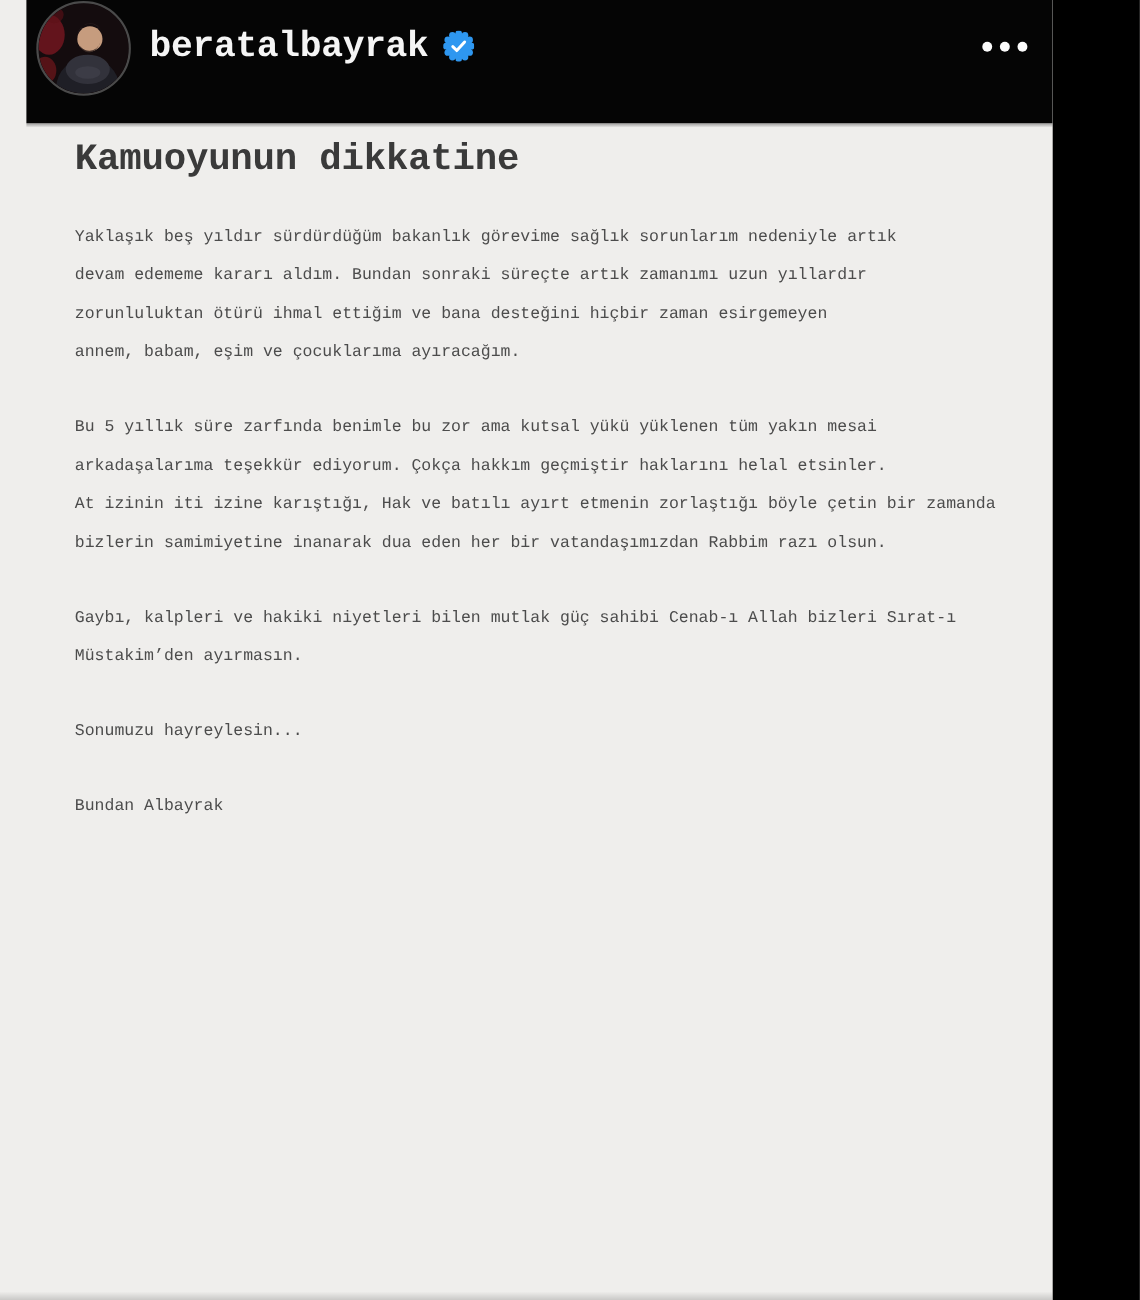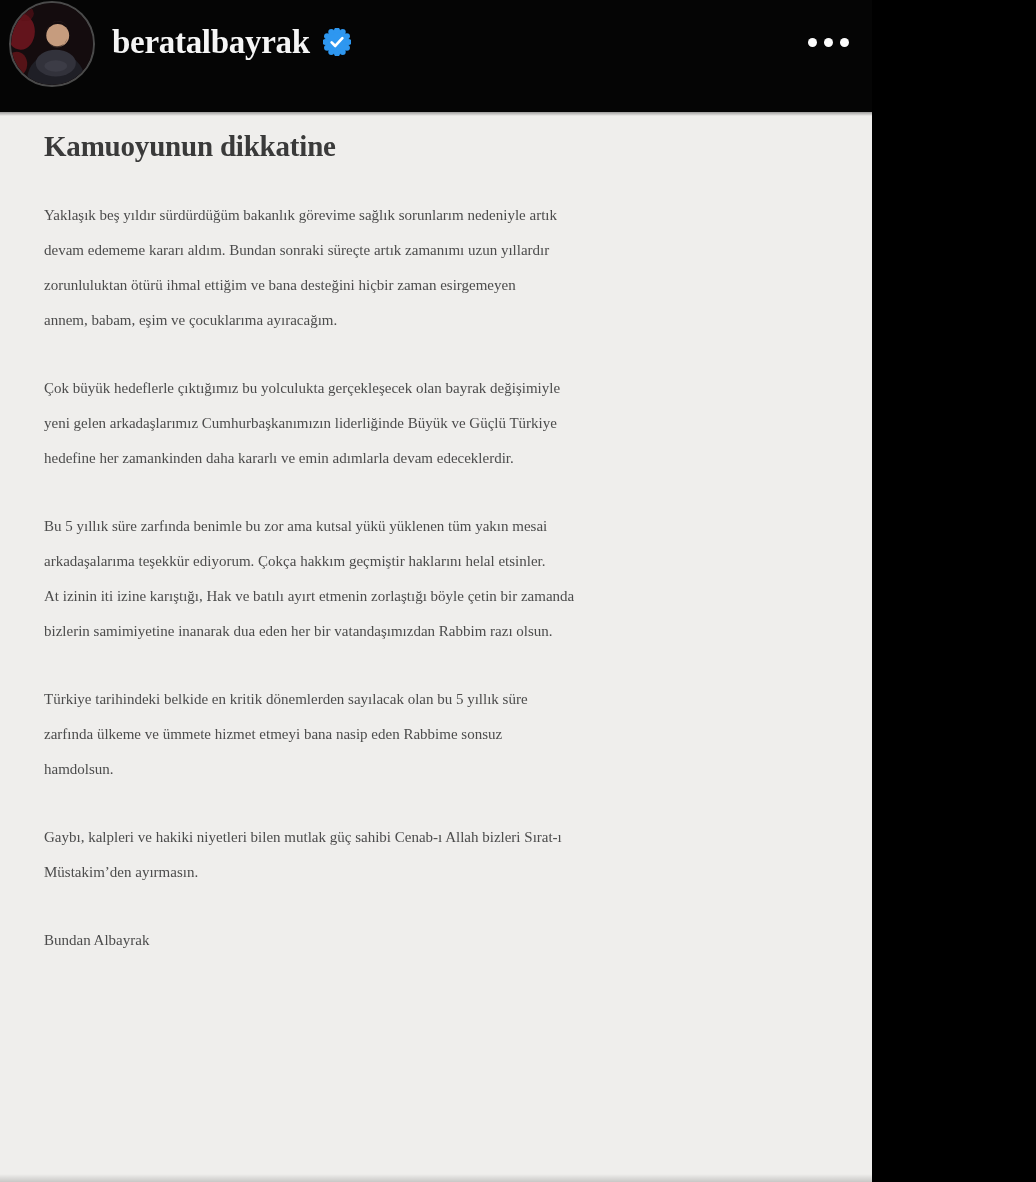--- a/index.html
+++ b/index.html
@@ -6,24 +6,24 @@
     --header-bg:#050505;
     --body-bg:#efeeec;
     --username:#f5f5f5;
     --badge-blue:#2e97f0;
     --title:#3a3a3a;
     --body-text:#4c4c4c;
   }
   *{margin:0;padding:0;box-sizing:border-box;}
   html,body{background:#000;}
   .post{
-    width:872px;height:1182px;
-    font-family:Liberation Serif, serif;
+    width:957px;height:1182px;
+    font-family:Liberation Mono, monospace;
     background:var(--body-bg);
-    position:relative;overflow:hidden;
+    position:relative;overflow:hidden;padding-left:24px;
   }
   
   .post-header{
     height:112px;background:var(--header-bg);
     display:flex;align-items:flex-start;
     padding-left:9px;
   }
   .avatar{
     width:86px;height:86px;border-radius:50%;
     margin-top:1px;flex:0 0 auto;
@@ -54,21 +54,21 @@
   
   .post-body{
     padding:12px 20px 0 44px;
     position:relative;
   }
   .post-body::before{
     content:"";position:absolute;left:0;top:0;width:100%;height:4px;
     background:linear-gradient(rgba(0,0,0,0.35),rgba(0,0,0,0));
   }
   .post-title{
-    font-size:29px;font-weight:700;color:var(--title);
+    font-size:34px;font-weight:700;color:var(--title);
     line-height:44px;letter-spacing:-0.2px;
     margin:0 0 30px 0;
   }
   .post-paragraph{
     font-size:15px;color:var(--body-text);
     line-height:35px;white-space:pre;
     margin:0 0 33px 0;
   }
   .post::after{
     content:"";position:absolute;left:0;bottom:0;width:100%;height:8px;
@@ -138,28 +138,23 @@
     </div>
 
   </header>
 
   <main class="post-body">
     <h1 class="post-title">Kamuoyunun dikkatine</h1>
     <p class="post-paragraph">Yaklaşık beş yıldır sürdürdüğüm bakanlık görevime sağlık sorunlarım nedeniyle artık
 devam edememe kararı aldım. Bundan sonraki süreçte artık zamanımı uzun yıllardır
 zorunluluktan ötürü ihmal ettiğim ve bana desteğini hiçbir zaman esirgemeyen
 annem, babam, eşim ve çocuklarıma ayıracağım.</p>
-    <p class="post-paragraph">Çok büyük hedeflerle çıktığımız bu yolculukta gerçekleşecek olan bayrak değişimiyle
-yeni gelen arkadaşlarımız Cumhurbaşkanımızın liderliğinde Büyük ve Güçlü Türkiye
-hedefine her zamankinden daha kararlı ve emin adımlarla devam edeceklerdir.</p>
     <p class="post-paragraph">Bu 5 yıllık süre zarfında benimle bu zor ama kutsal yükü yüklenen tüm yakın mesai
 arkadaşalarıma teşekkür ediyorum. Çokça hakkım geçmiştir haklarını helal etsinler.
 At izinin iti izine karıştığı, Hak ve batılı ayırt etmenin zorlaştığı böyle çetin bir zamanda
 bizlerin samimiyetine inanarak dua eden her bir vatandaşımızdan Rabbim razı olsun.</p>
-    <p class="post-paragraph">Türkiye tarihindeki belkide en kritik dönemlerden sayılacak olan bu 5 yıllık süre
-zarfında ülkeme ve ümmete hizmet etmeyi bana nasip eden Rabbime sonsuz
-hamdolsun.</p>
     <p class="post-paragraph">Gaybı, kalpleri ve hakiki niyetleri bilen mutlak güç sahibi Cenab-ı Allah bizleri Sırat-ı
 Müstakim’den ayırmasın.</p>
+    <p class="post-paragraph">Sonumuzu hayreylesin...</p>
     <p class="post-paragraph">Bundan Albayrak</p>
   </main>
 
 </div>
 
 </body></html>

